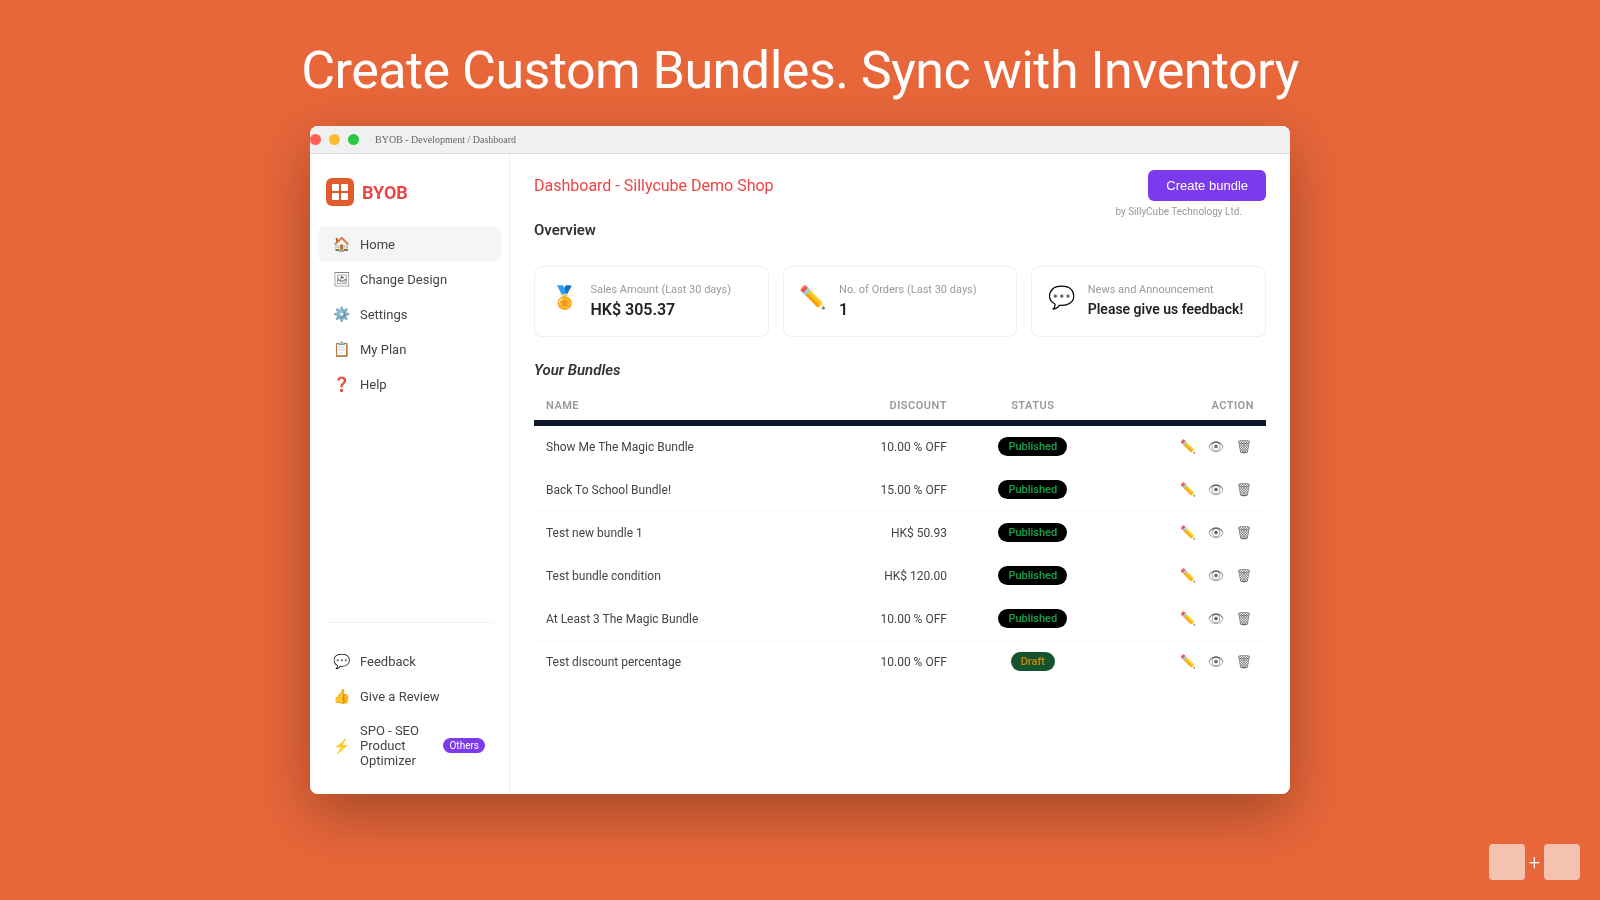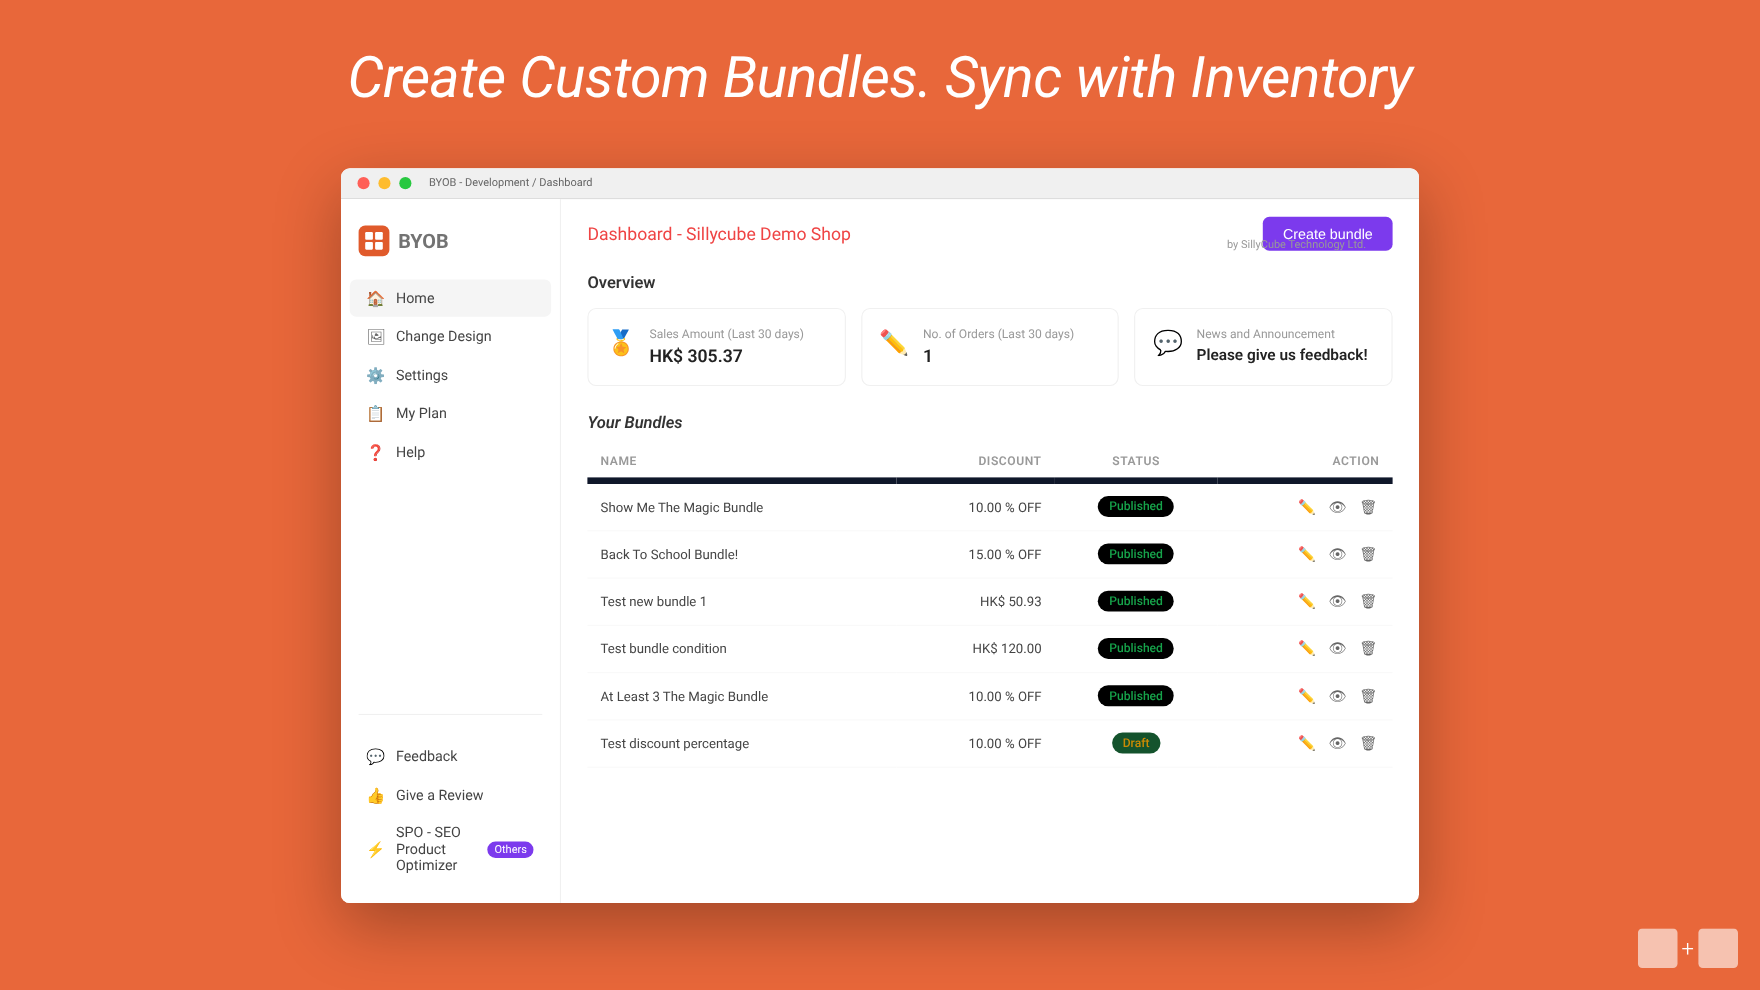--- a/index.html
+++ b/index.html
@@ -13,42 +13,42 @@
       flex-direction: column;
       align-items: center;
       justify-content: flex-start;
       padding-top: 40px;
     }
 
     .hero-title {
       color: white;
       font-size: 52px;
       font-weight: 400;
-      margin-bottom: 52px;
+      margin-bottom: 25px;
       letter-spacing: -0.5px;
-      font-style: italic;
     }
 
     .browser-window {
       width: 980px;
       background: white;
       border-radius: 8px;
       box-shadow: 0 20px 60px rgba(0,0,0,0.3);
       overflow: hidden;
       display: flex;
       flex-direction: column;
     }
 
     .browser-titlebar {
       background: #f0f0f0;
-      padding: 8px 15px;
+      padding: 8px 0;
       display: flex;
       align-items: center;
       gap: 8px;
       border-bottom: 1px solid #ddd;
+      font-family: Liberation Serif, serif;
     }
 
     .browser-dot {
       width: 11px;
       height: 11px;
       border-radius: 50%;
     }
     .dot-red { background: #ff5f57; }
     .dot-yellow { background: #febc2e; }
     .dot-green { background: #28c840; }
@@ -93,21 +93,21 @@
     }
 
     .logo-icon svg {
       width: 18px;
       height: 18px;
     }
 
     .logo-text {
       font-size: 18px;
       font-weight: 700;
-      color: #737373;
+      color: #ef4444;
     }
 
     .sidebar-nav {
       flex: 1;
     }
 
     .sidebar-item {
       display: flex;
       align-items: center;
       gap: 10px;
@@ -157,21 +157,21 @@
       flex: 1;
       overflow-y: auto;
       padding: 16px 24px;
     }
 
     .main-header-by {
       font-size: 10px;
       color: #999;
       position: absolute;
       right: 24px;
-      top: 20px;
+      top: 36px;
     }
 
     .page-title-row {
       display: flex;
       align-items: center;
       justify-content: space-between;
       margin-bottom: 20px;
     }
 
     .page-title {
@@ -188,21 +188,21 @@
       border-radius: 6px;
       font-size: 13px;
       cursor: pointer;
       font-weight: 500;
     }
 
     .overview-section h2 {
       font-size: 15px;
       font-weight: 600;
       color: #333;
-      margin-bottom: 14px;
+      margin-bottom: 27px;
     }
 
     .overview-cards {
       display: grid;
       grid-template-columns: repeat(3, 1fr);
       gap: 14px;
       margin-bottom: 24px;
     }
 
     .overview-card {

